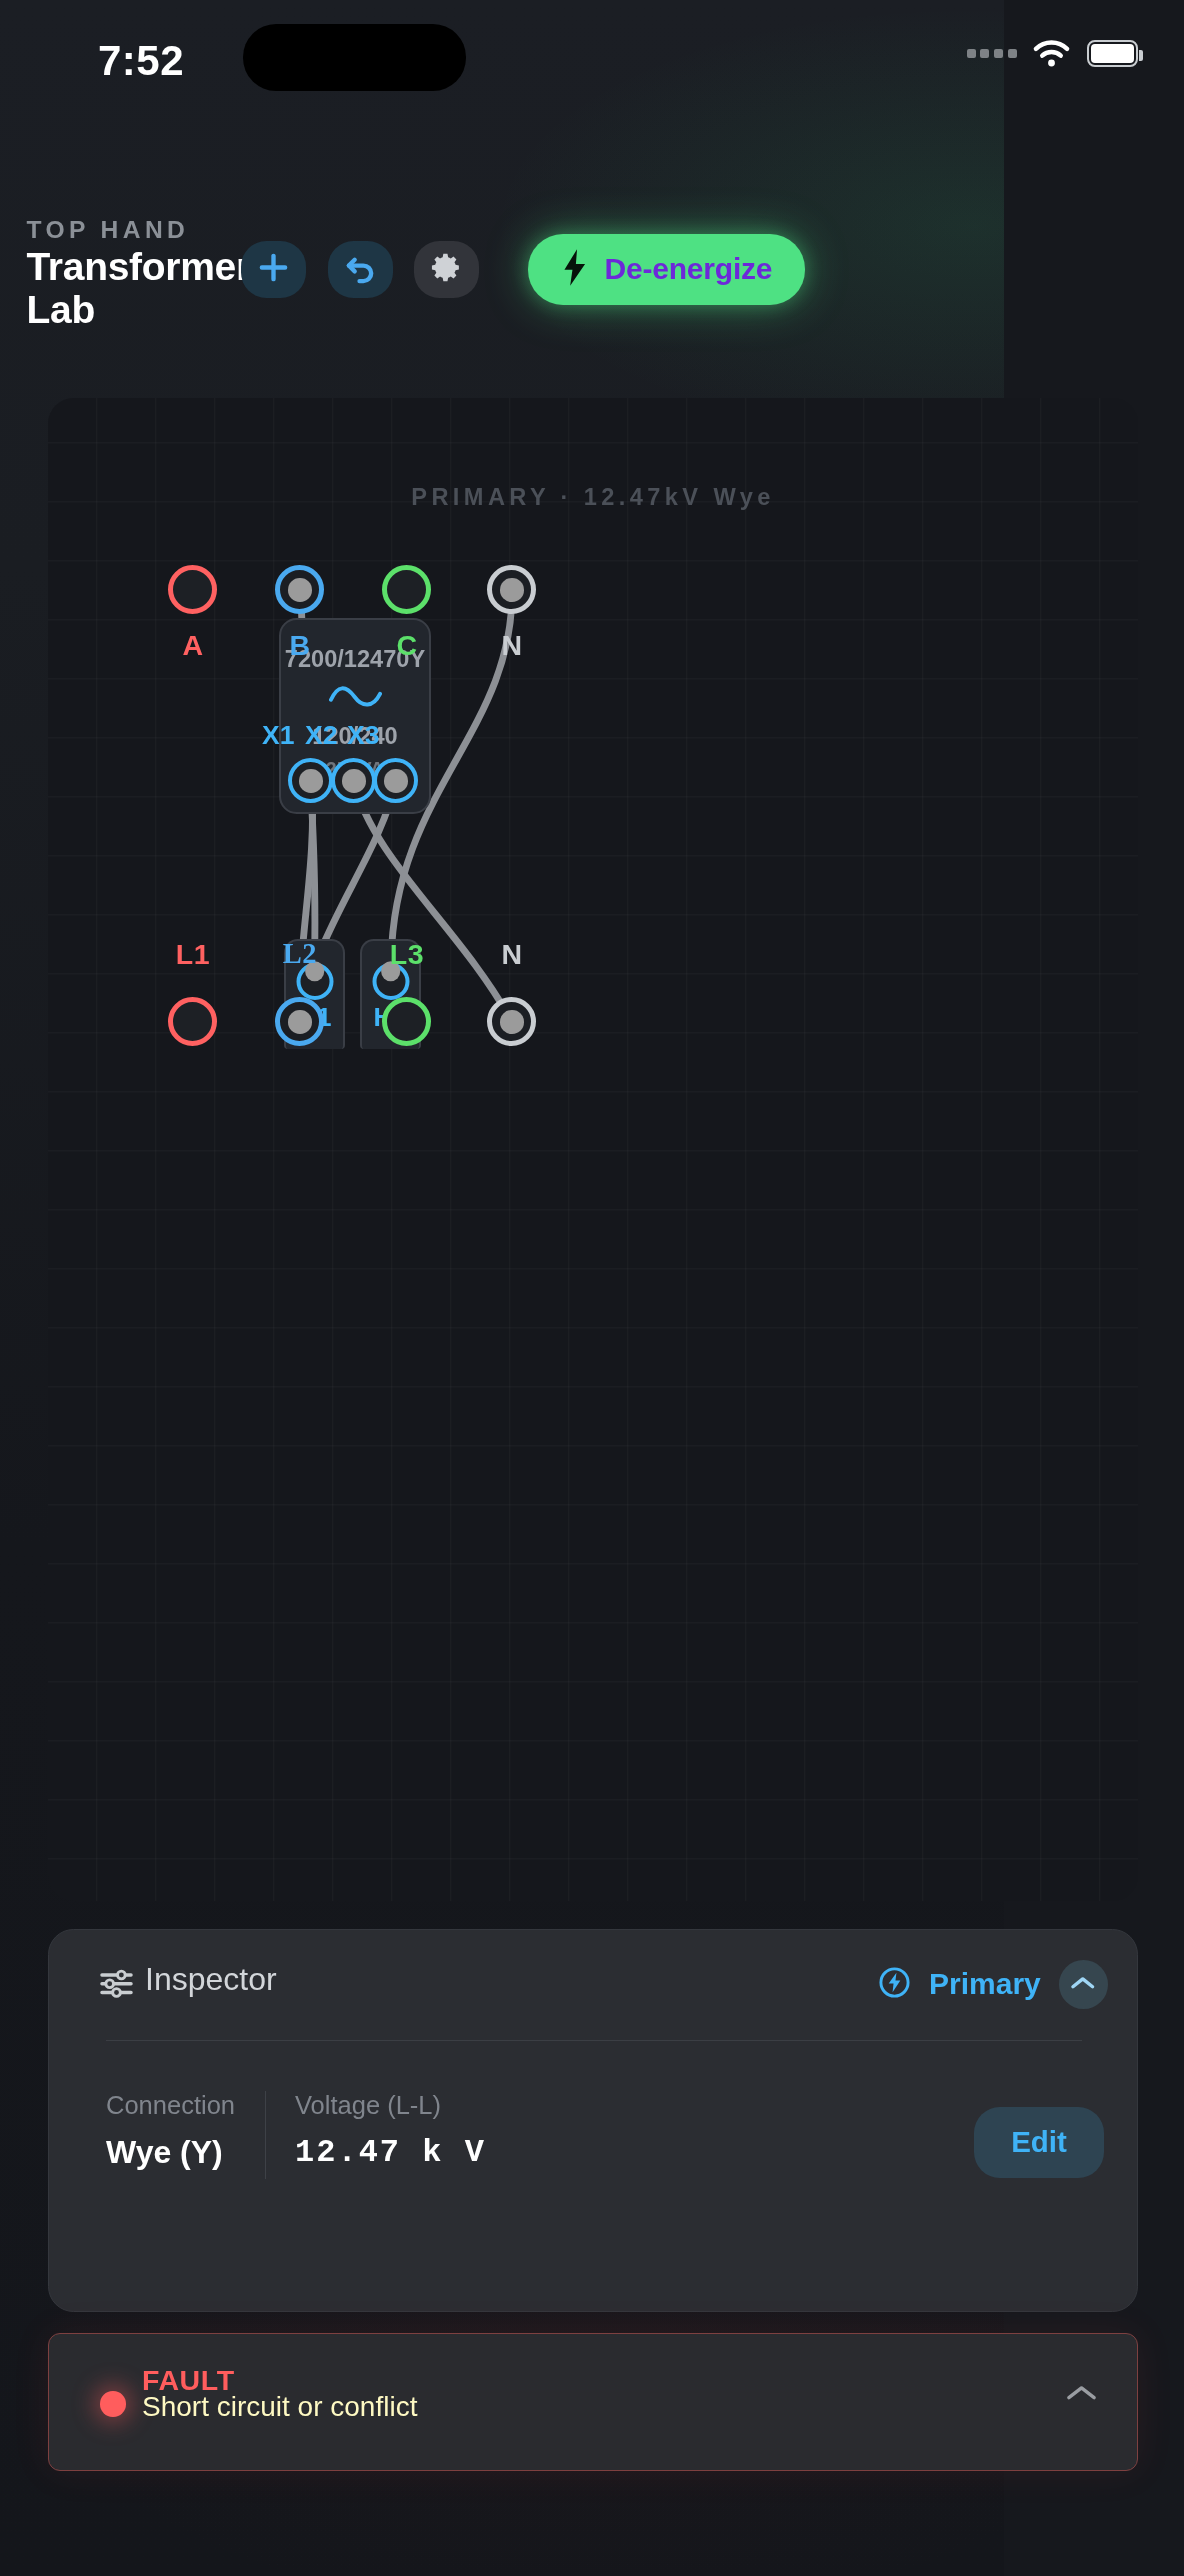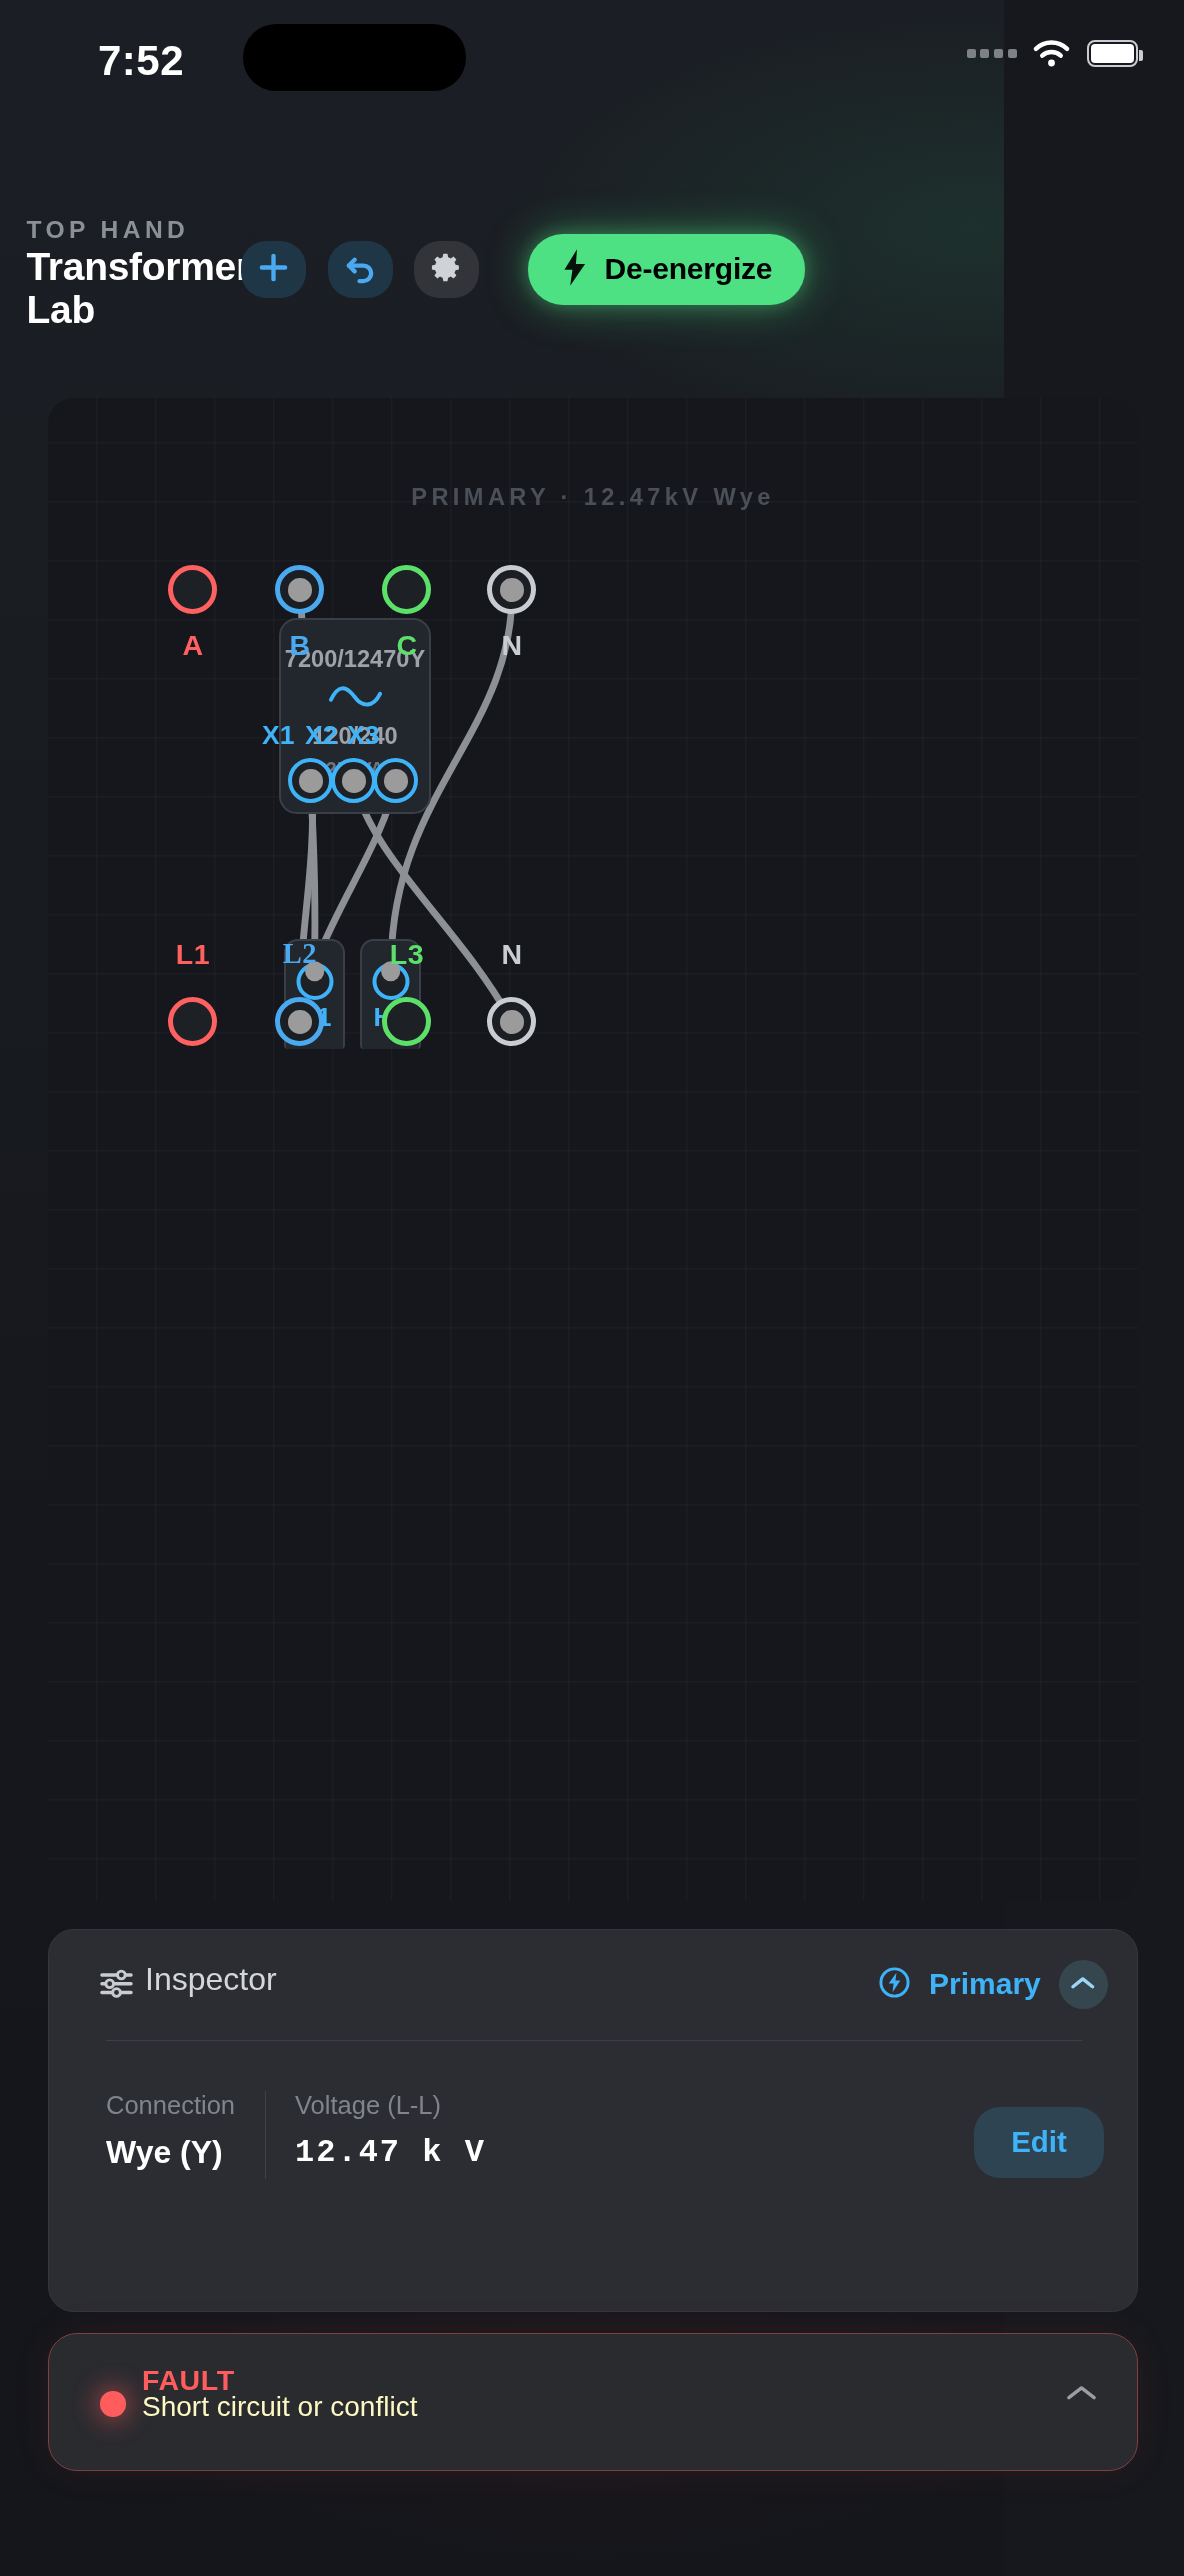--- a/index.html
+++ b/index.html
@@ -59,21 +59,21 @@
   }
   .icon-btn.blue { background:#1e3645; }
   .icon-btn.grey { background:#32343a; }
   .energize-btn {
     display:flex; align-items:center; justify-content:center; gap:15.7px;
     height:71px; padding:0 33px; border-radius:35px;
     background:#4ee183; border:none; cursor:pointer;
     box-shadow:0 0 43px rgba(78,225,131,0.42), 0 0 17.7px rgba(78,225,131,0.3);
     margin-left:27.5px;
   }
-  .energize-label { color:#000000; font-size:30px; font-weight:700; letter-spacing:-0.2px; }
+  .energize-label { color:#6d28d9; font-size:30px; font-weight:700; letter-spacing:-0.2px; }
 
   
   .canvas {
     position:absolute; left:48px; top:398px; width:1090px; height:1503px;
     border-radius:25.5px; overflow:hidden;
     background:#15171c;
     background-image:
       linear-gradient(to right, rgba(255,255,255,0.035) 1px, transparent 1px),
       linear-gradient(to bottom, rgba(255,255,255,0.035) 1px, transparent 1px);
     background-size:59px 59px;
@@ -171,21 +171,21 @@
   .volt-value { font-family:"Liberation Mono", monospace; letter-spacing:2px; }
   .edit-btn {
     position:absolute; right:0; top:15.7px;
     width:130px; height:71px; border-radius:26px; background:#2e4452;
     color:#3fb3f7; font-size:29.5px; font-weight:600; border:none; cursor:pointer;
   }
 
   
   .fault {
     position:absolute; left:48px; top:2333px; width:1090px; height:138px;
-    background:#2a2b2f; border:1.5px solid #7e4040; border-radius:29px;
+    background:#2a2b2f; border:1.5px solid #7e4040; border-radius:12px;
     box-shadow:0 0 39px rgba(255,80,80,0.08);
   }
   .fault-dot {
     position:absolute; left:51px; top:57px; width:25.5px; height:25.5px; border-radius:50%;
     background:#ff5d5d; box-shadow:0 0 21.6px 6.9px rgba(255,93,93,0.35);
   }
   .fault-title { position:absolute; left:93px; top:29.5px; color:#ff5d5d; font-size:28.5px; font-weight:700; letter-spacing:0.6px; }
   .fault-sub { position:absolute; left:93px; top:57px; color:#fef9c3; font-size:28px; font-weight:400; }
   .fault-chev { position:absolute; right:39px; top:49px; }
 </style>

